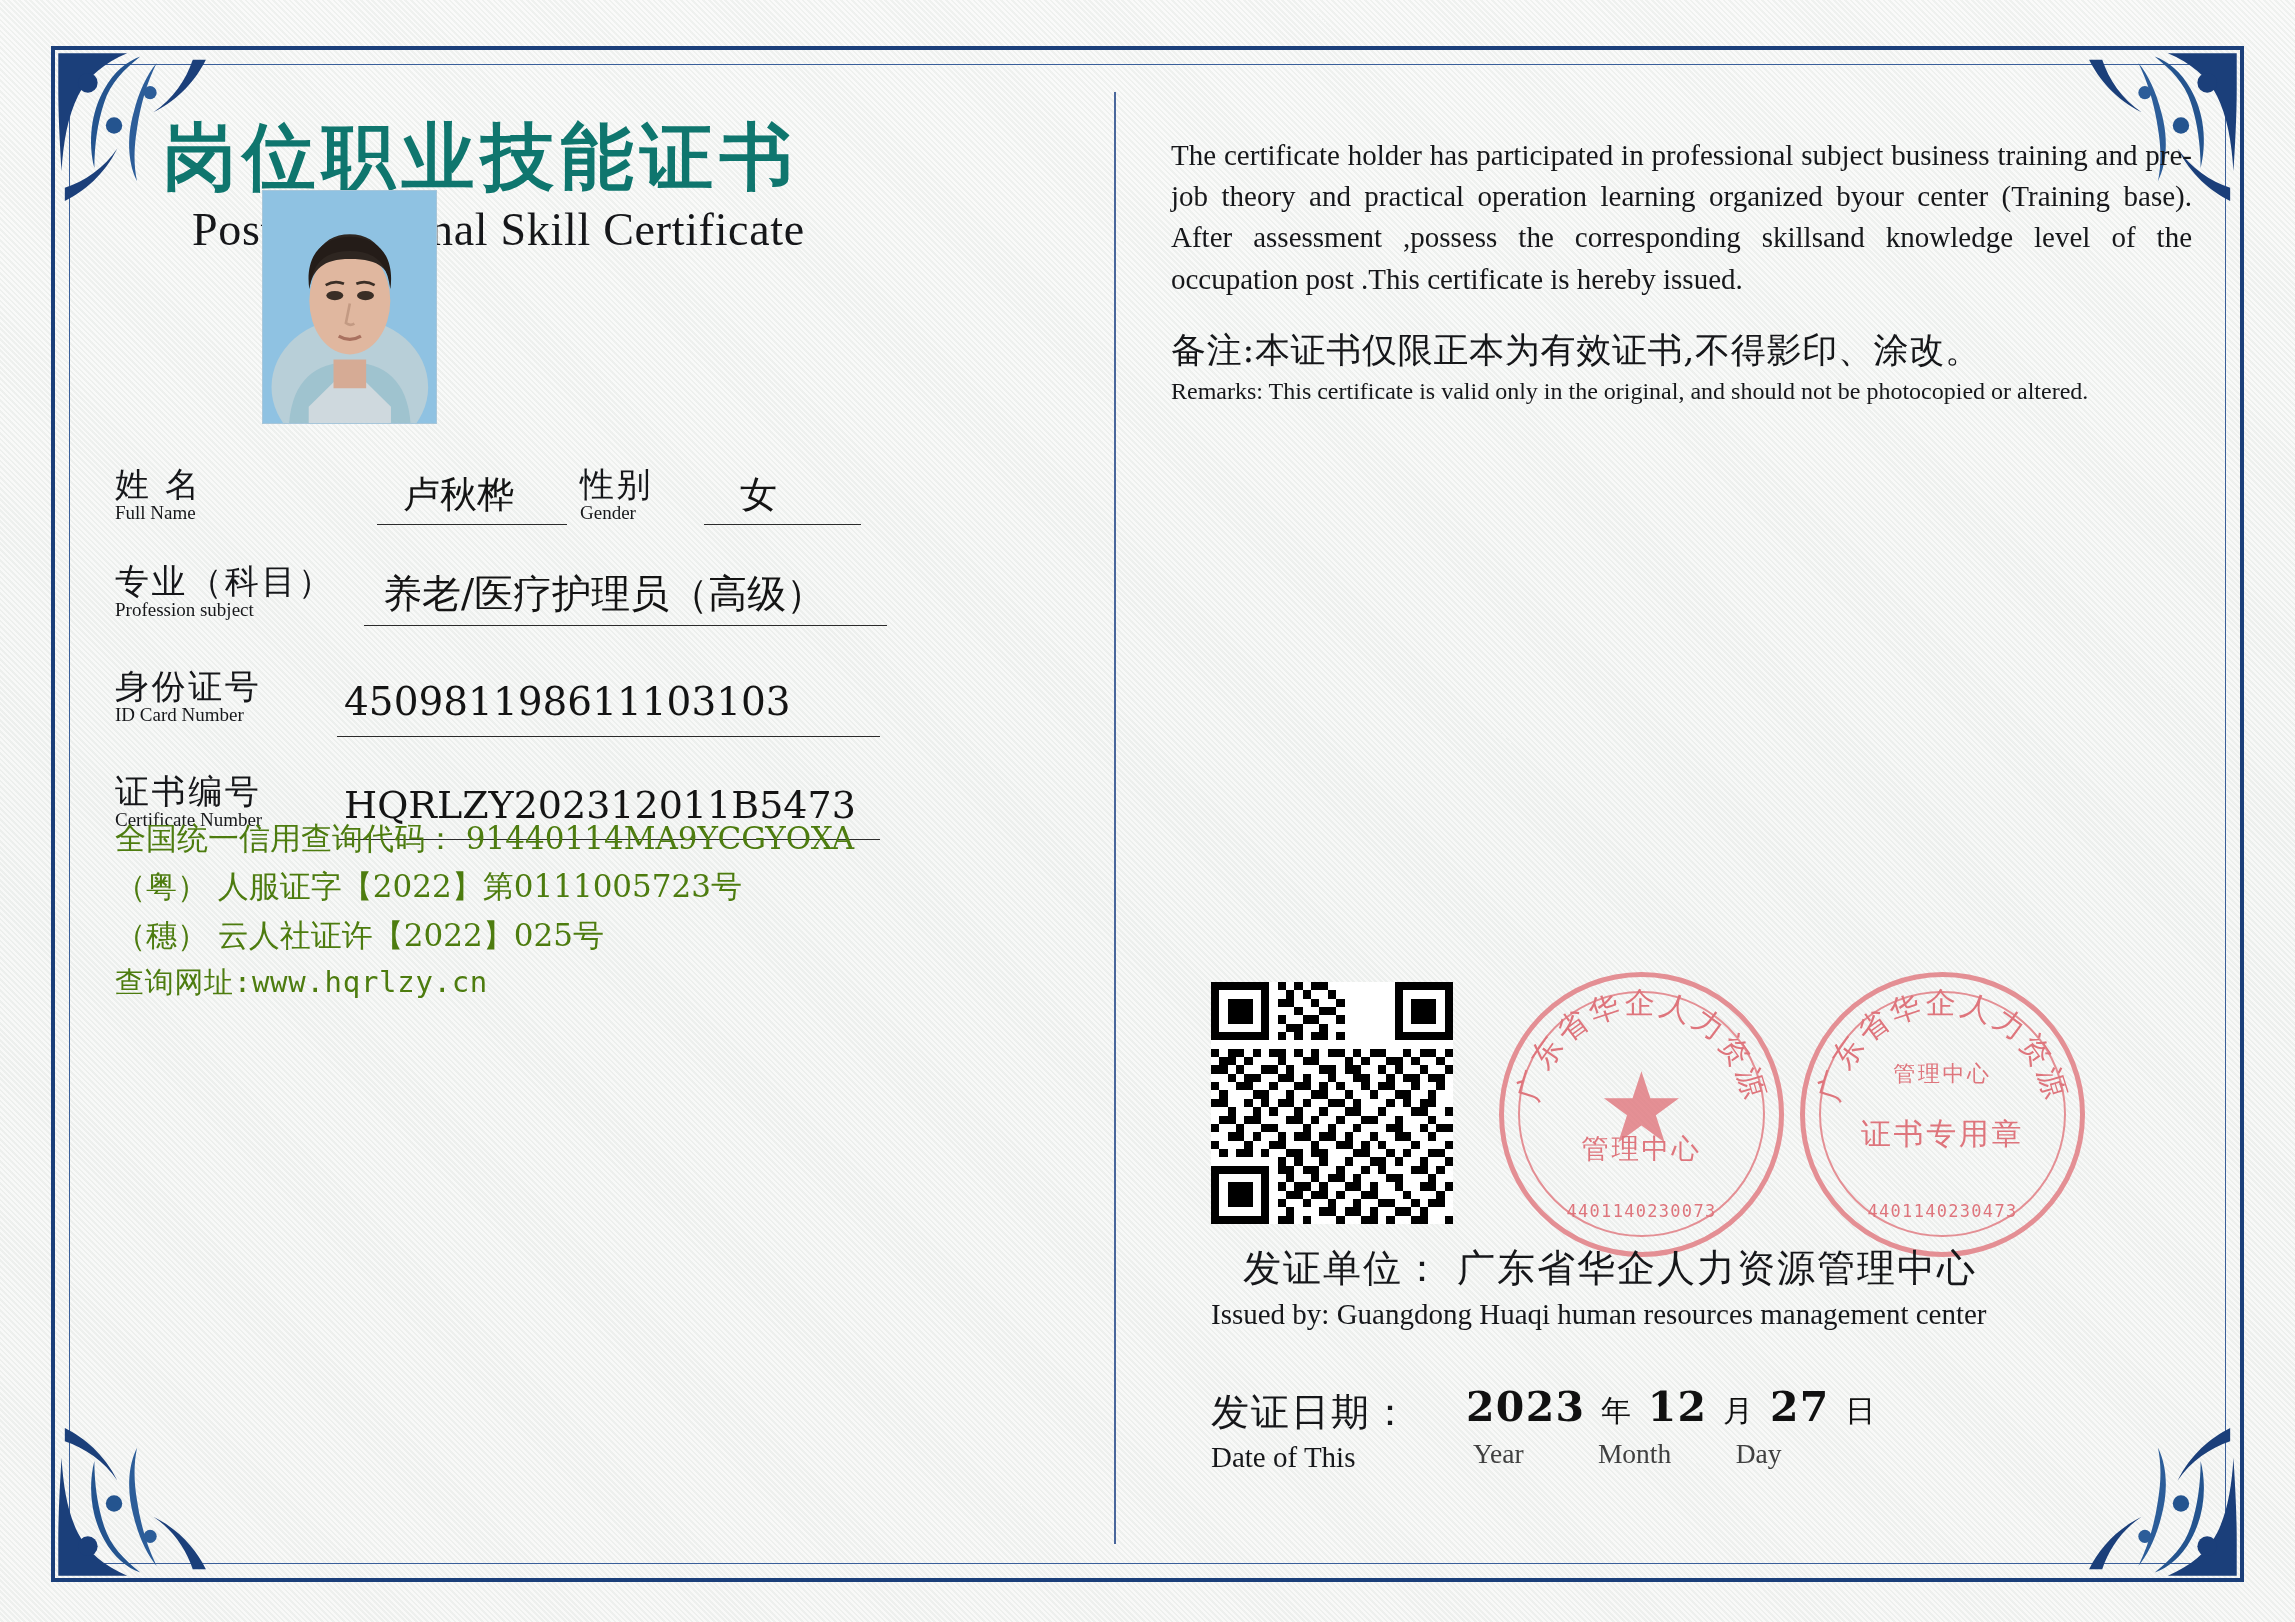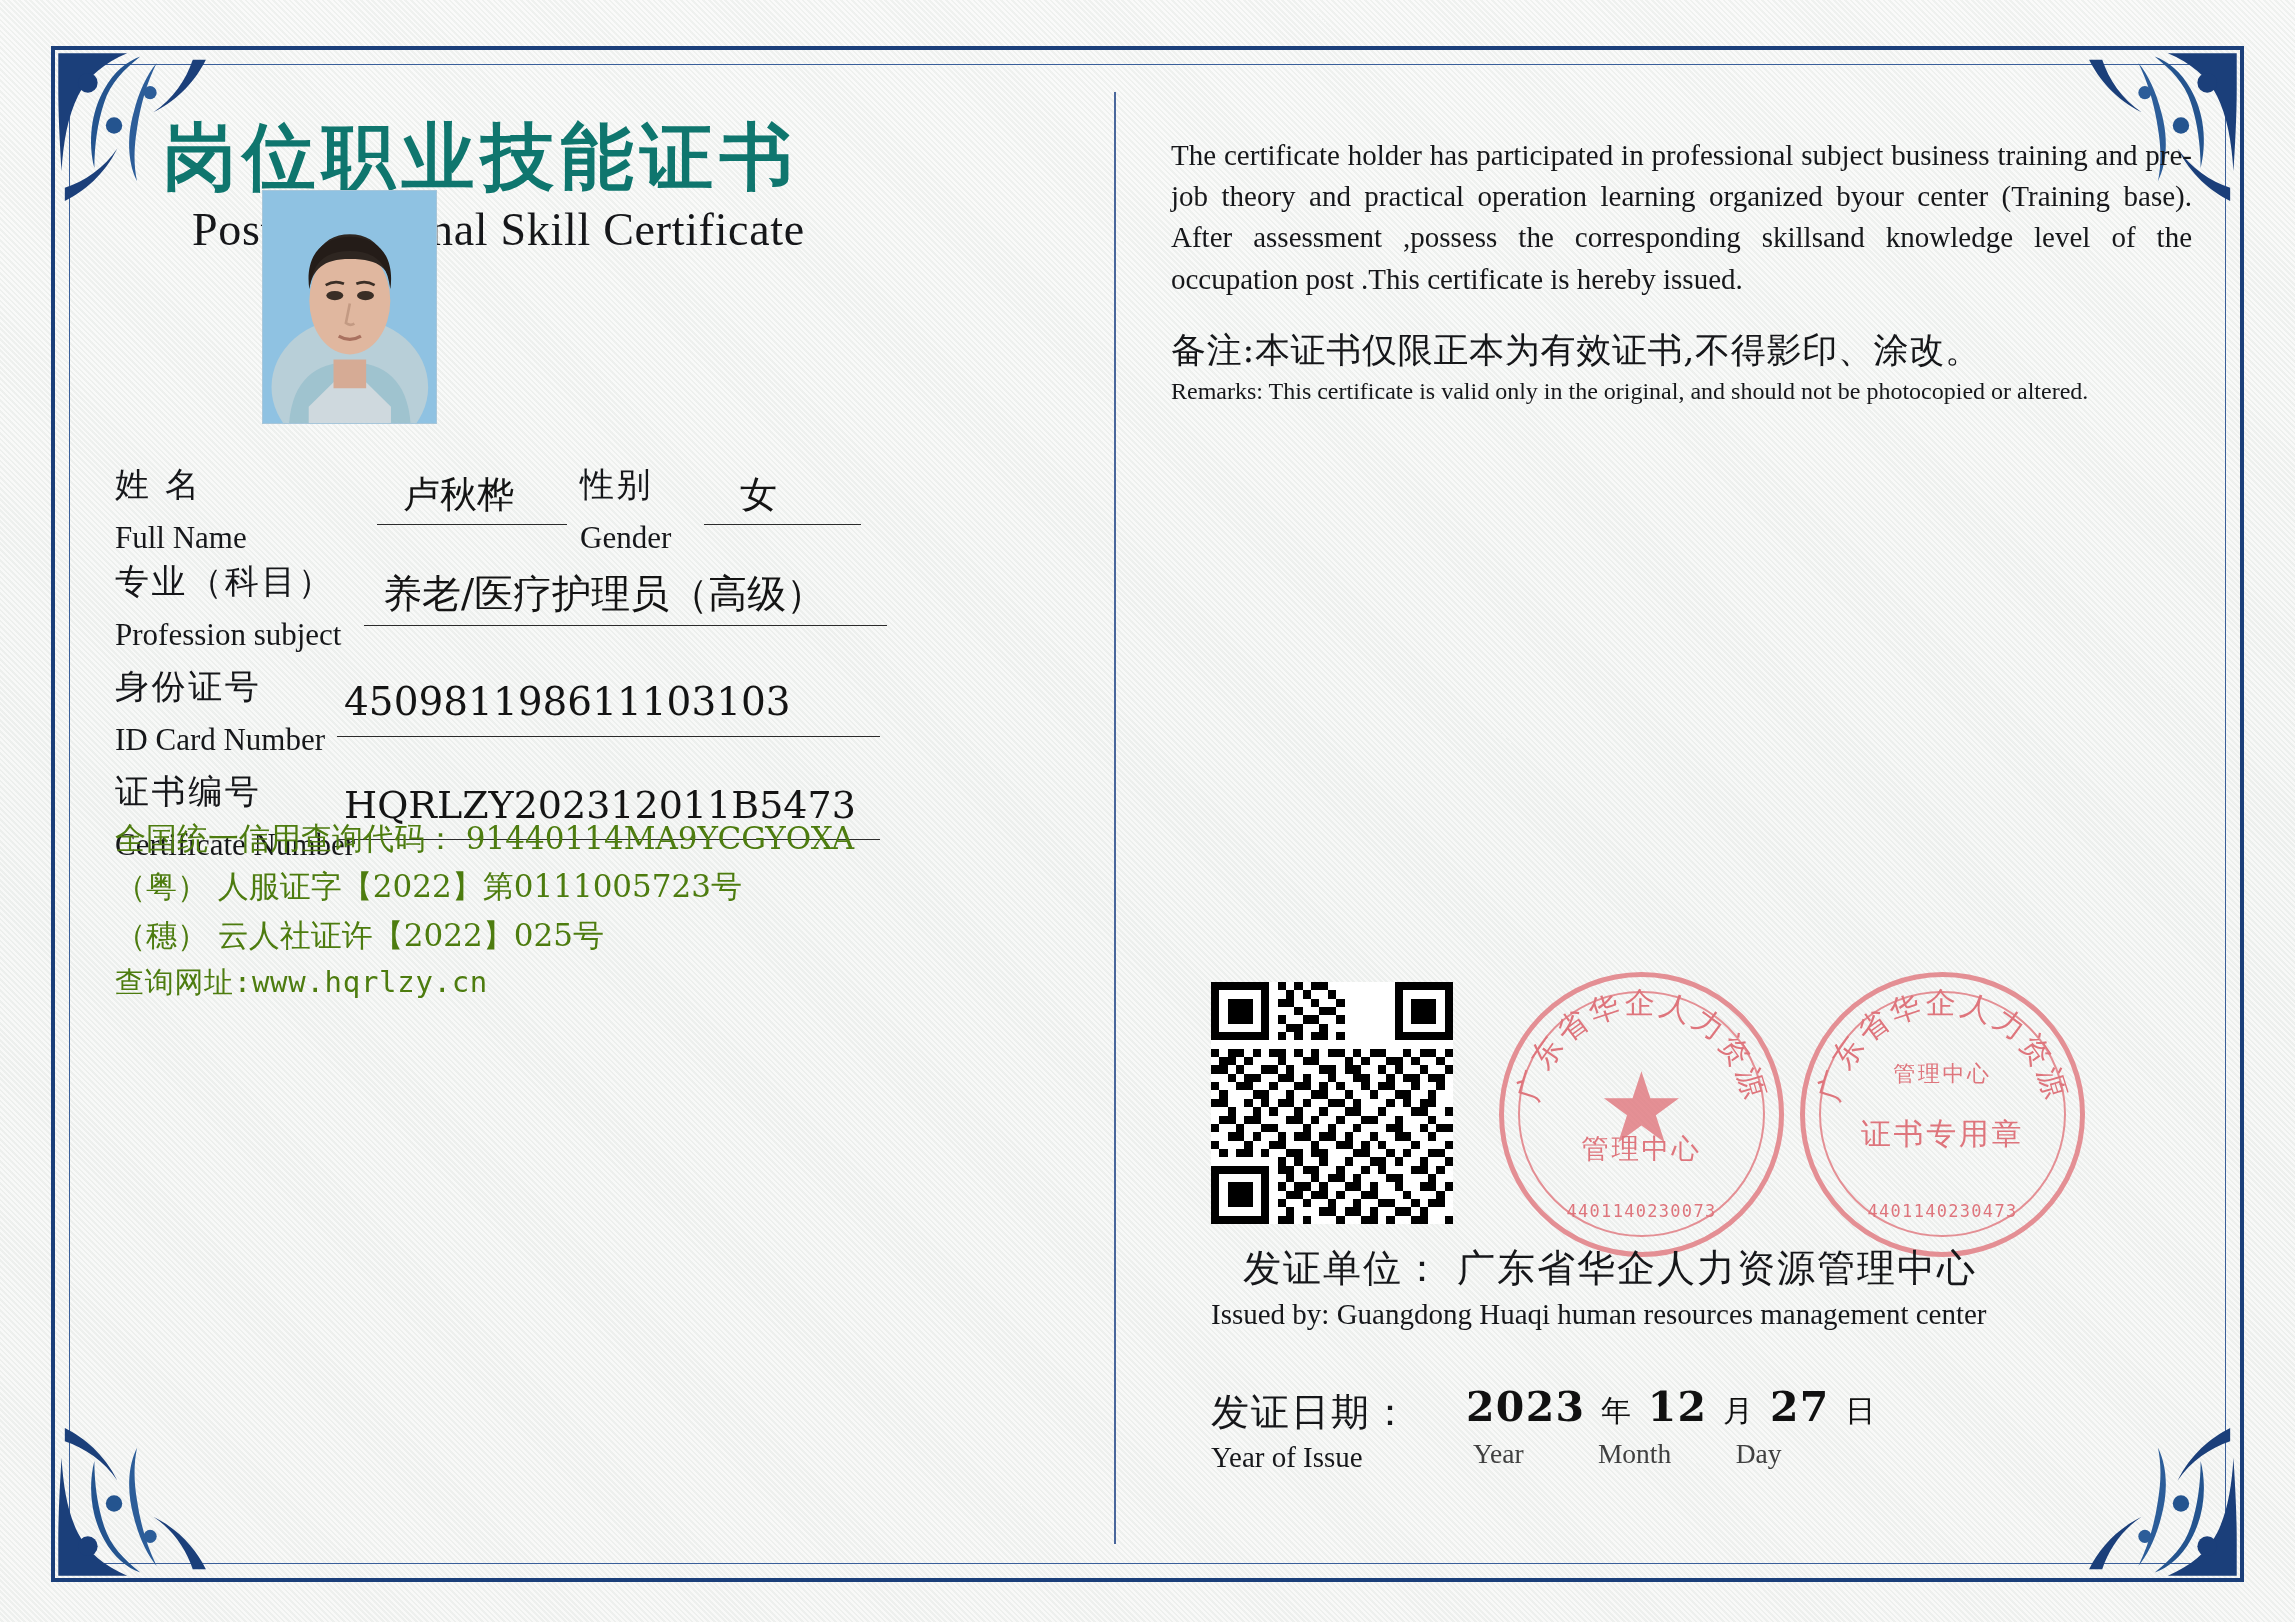--- a/index.html
+++ b/index.html
@@ -93,24 +93,24 @@
     display:block;
     font-family:"DejaVu Serif", serif;
     font-size:34px;
     color:#16171a;
     letter-spacing:2.6px;
     line-height:1.05;
   }
   .lbl .en{
     display:block;
     font-family:"Liberation Serif", serif;
-    font-size:31px;
+    font-size:19px;
     color:#16171a;
     line-height:1.05;
-    margin-top:19px;
+    margin-top:0;
   }
   .val{
     position:absolute;
     font-family:"DejaVu Serif", serif;
     font-size:37px;
     color:#141414;
     white-space:nowrap;
   }
   .uline{
     position:absolute;
@@ -625,21 +625,21 @@
     <span>广东省华企人力资源管理中心</span>
   </div>
   <div class="en">
     <span>Issued by:</span>
     <span>Guangdong Huaqi human resources management center</span>
   </div>
 </div>
 
 <div class="issue-date">
   <div class="lblcn">发证日期：</div>
-  <div class="lblen">Year of Issue</div>
+  <div class="lblen">Date of This</div>
   <div class="date-nums">
     <span>2023</span>
     <span class="unit">年</span>
     <span>12</span>
     <span class="unit">月</span>
     <span>27</span>
     <span class="unit">日</span>
   </div>
   <div class="date-sub">
     <span style="width:118px;">Year</span>

